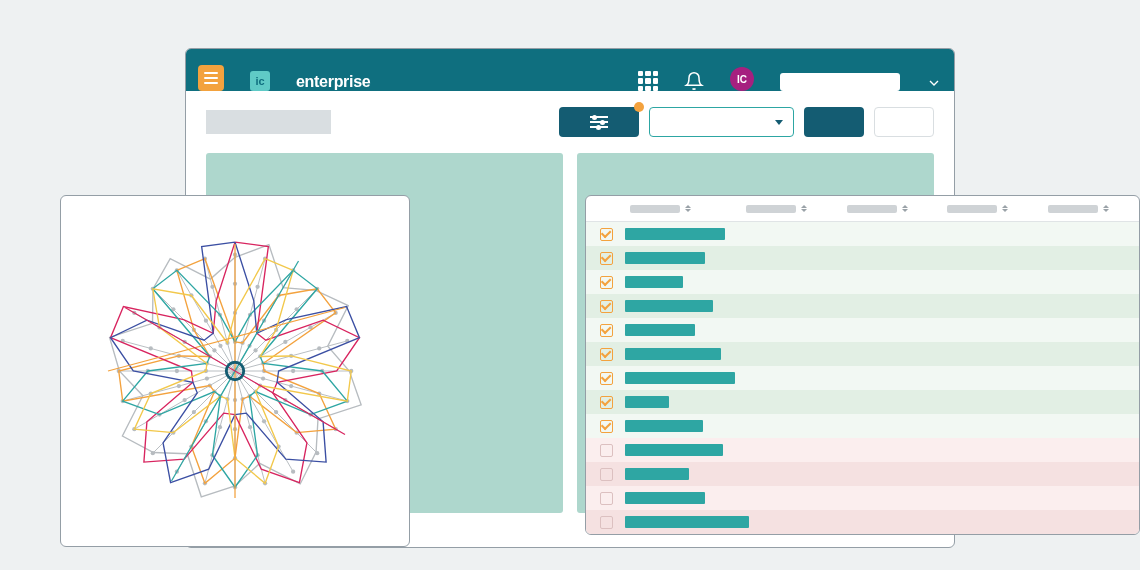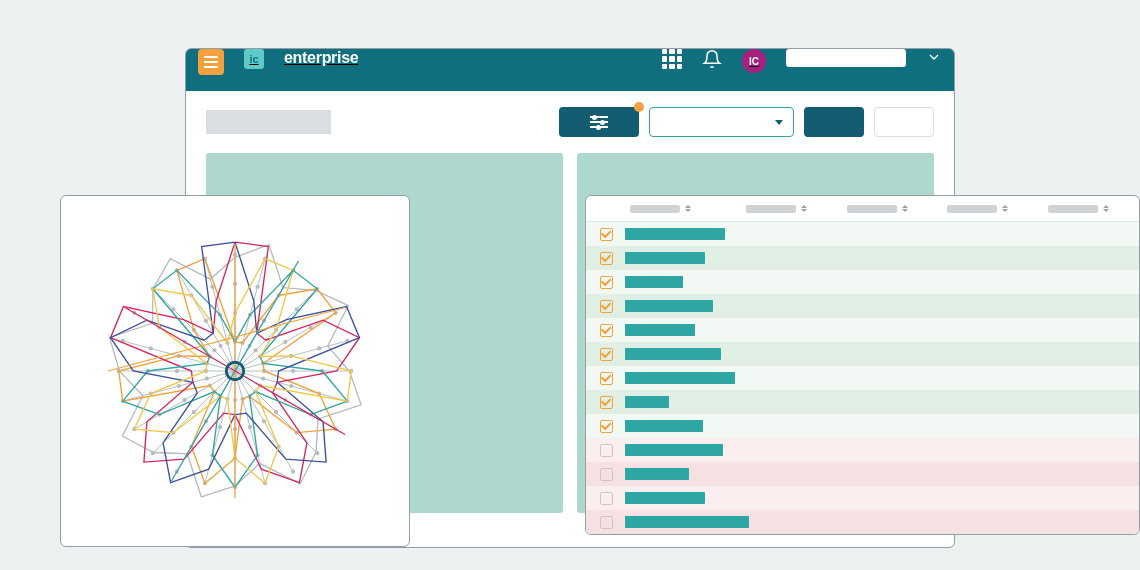--- a/index.html
+++ b/index.html
@@ -21,24 +21,23 @@
     height: 500px;
     background: #ffffff;
     border: 1px solid #949ea6;
     border-radius: 6px;
     overflow: hidden;
   }
   .app-header {
     height: 42px;
     background: #0f6f7f;
     display: flex;
-    align-items: flex-start;
+    align-items: flex-end;
     padding: 0 12px;
-    gap: 20px;
-    text-decoration: underline;
+    gap: 26px;
   }
   .hamburger {
     width: 26px;
     height: 26px;
     background: #f3a23e;
     border-radius: 4px;
     display: flex;
     flex-direction: column;
     justify-content: center;
     align-items: center;

